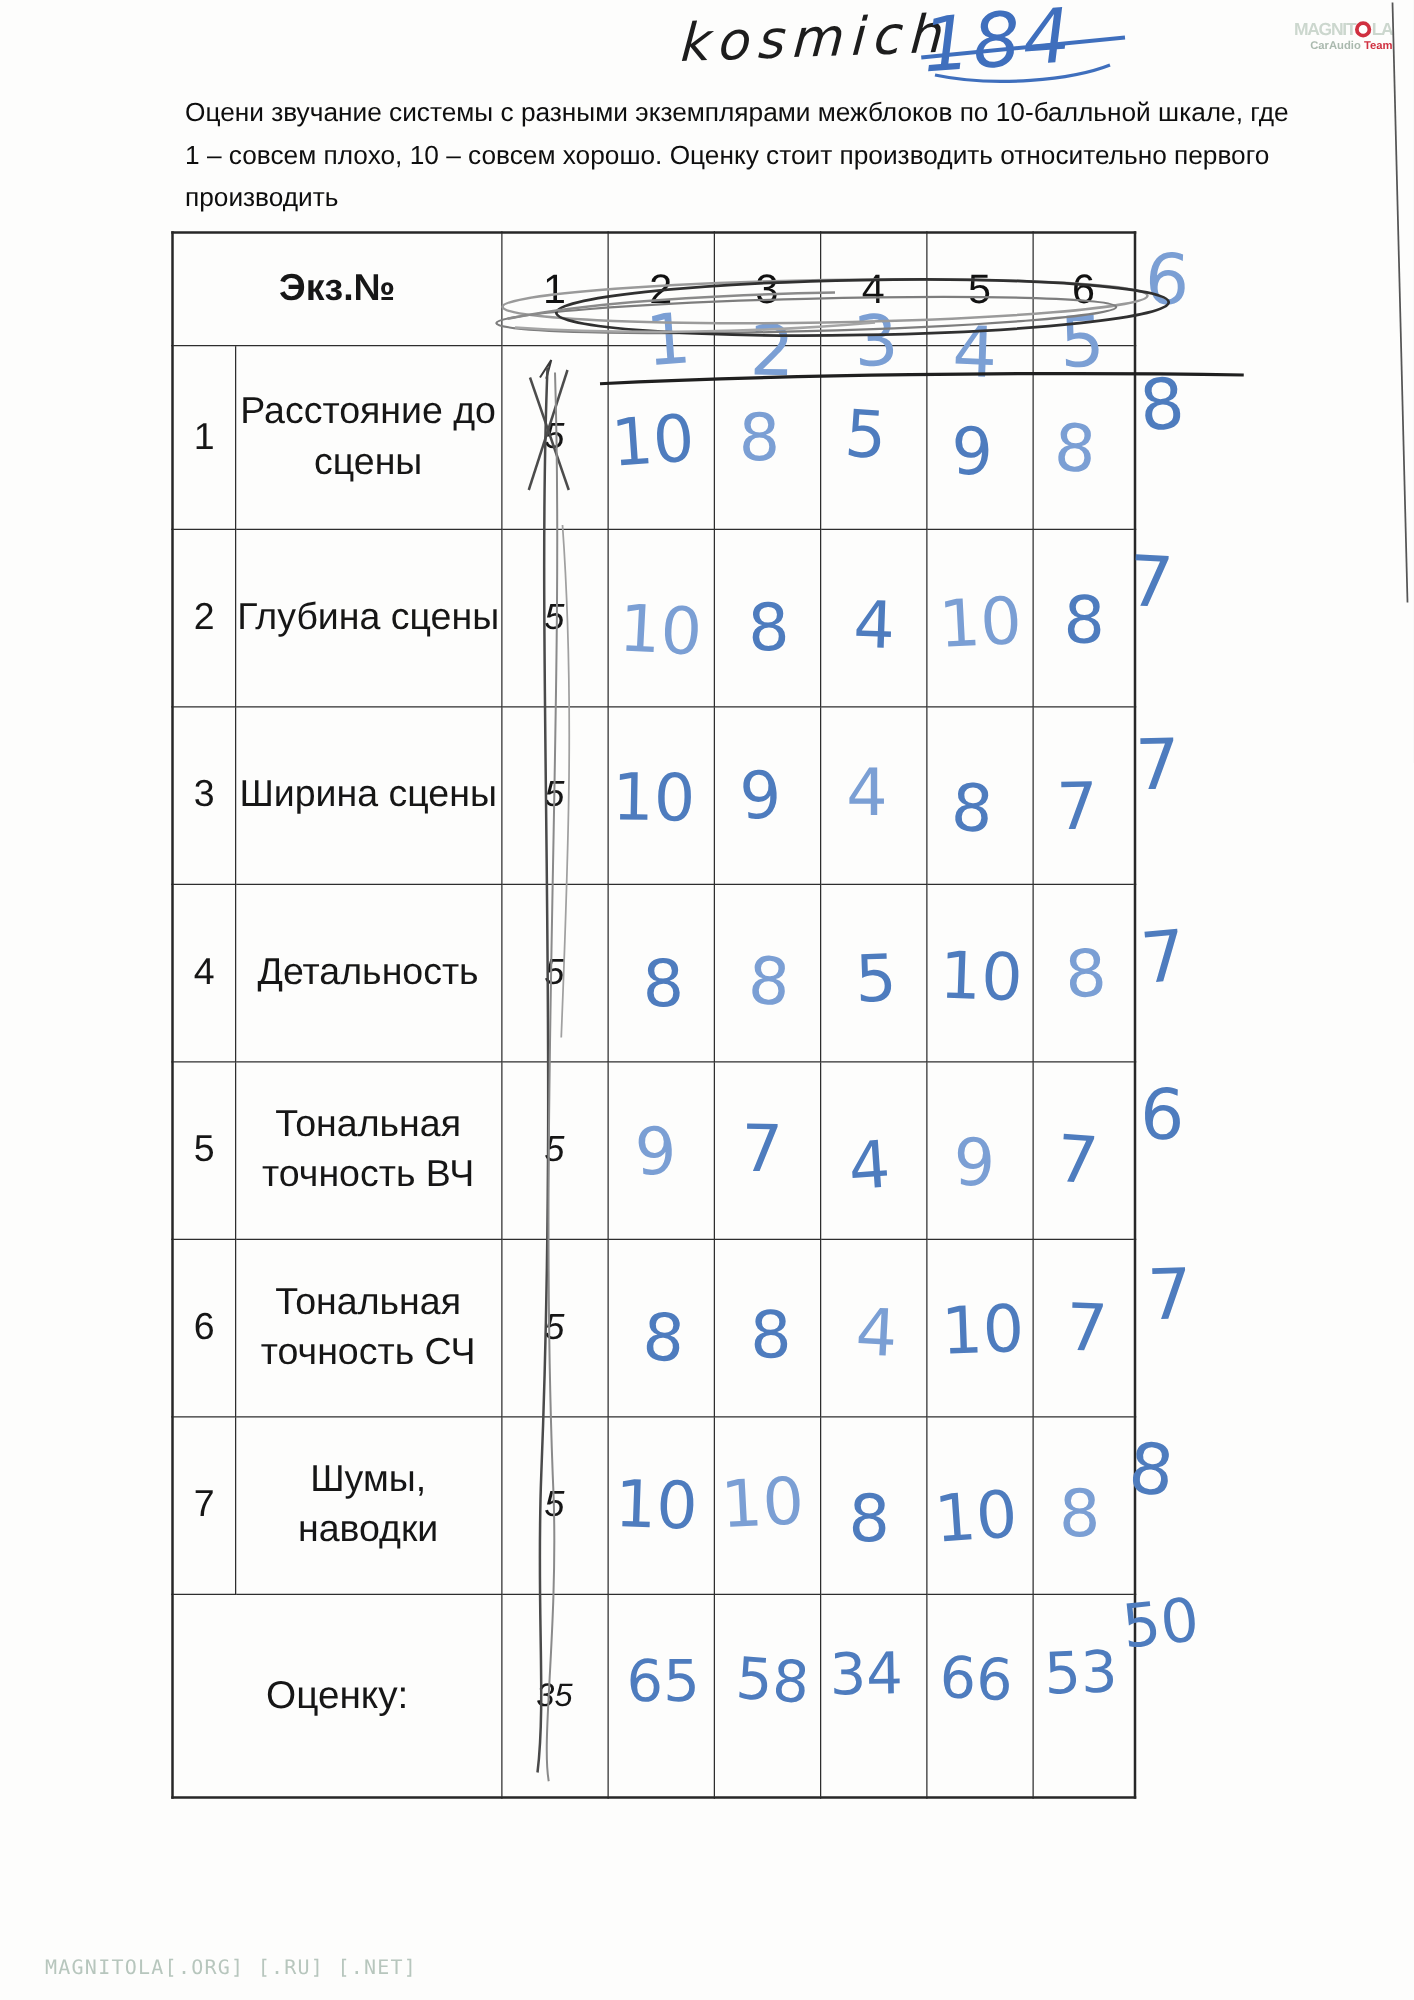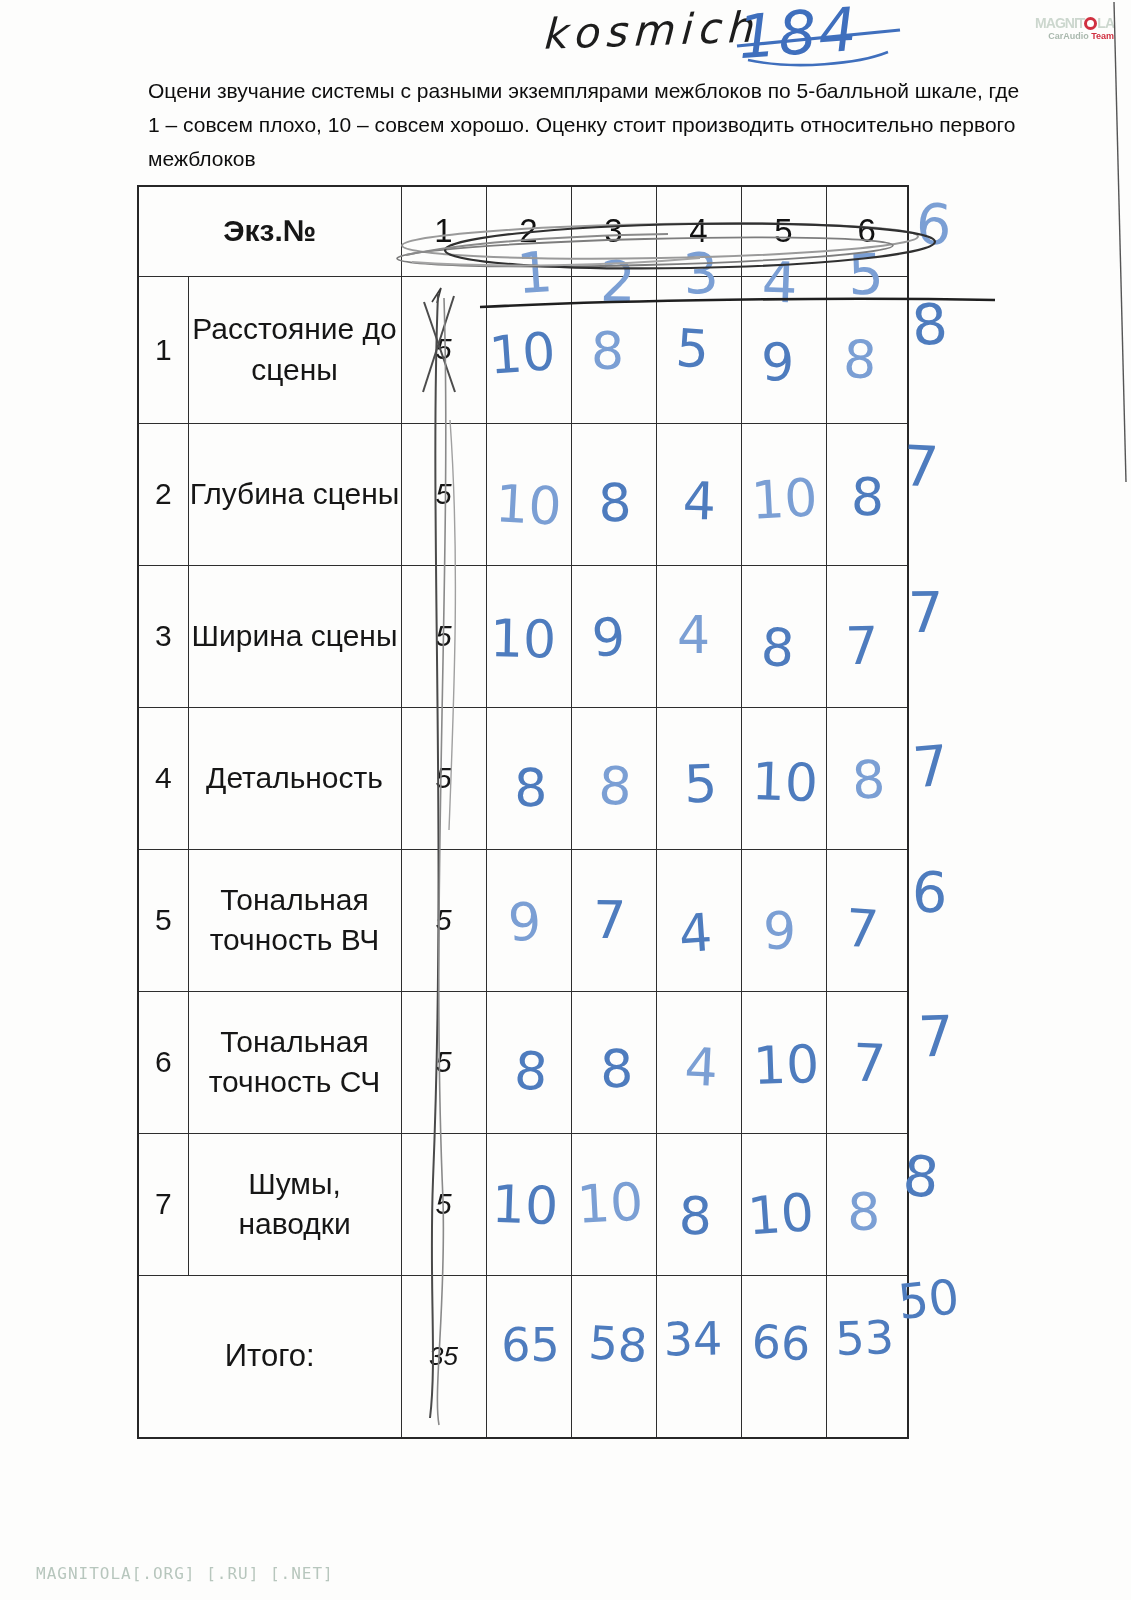--- a/index.html
+++ b/index.html
@@ -104,23 +104,23 @@
 
   <div class="hw-name">kosmich</div>
   <div class="hw-number">184</div>
 
   <div class="logo">
     <div class="brand"><span>MAGNIT</span><span class="ring"></span><span>LA</span></div>
     <div class="sub"><span class="s1">CarAudio </span><span class="s2">Team</span></div>
   </div>
 
   <div class="instruction">
-    <div>Оцени звучание системы с разными экземплярами межблоков по 5-балльной шкале, где</div>
+    <div>Оцени звучание системы с разными экземплярами межблоков по 10-балльной шкале, где</div>
     <div>1 – совсем плохо, 10 – совсем хорошо. Оценку стоит производить относительно первого</div>
-    <div>межблоков</div>
+    <div>производить</div>
   </div>
 
   <div class="table-wrap">
     <table class="eval">
       <colgroup>
         <col style="width:50px">
           <col style="width:213px">
         <col style="width:85px">
           <col style="width:85px">
           <col style="width:85px">
@@ -204,21 +204,21 @@
             <td class="rownum">7</td>
             <td class="crit">Шумы, наводки</td>
             <td class="printed">5</td>
             <td><span class="hw" style="transform: rotate(2deg) translate(-3px, 1px);">10</span></td>
             <td><span class="hw light" style="transform: rotate(-3deg) translate(-3px, -1px);">10</span></td>
             <td><span class="hw" style="transform: rotate(1deg) translate(-3px, 12px);">8</span></td>
             <td><span class="hw" style="transform: rotate(-4deg) translate(-3px, 10px);">10</span></td>
             <td><span class="hw light" style="transform: rotate(0deg) translate(-3px, 8px);">8</span></td>
           </tr>
           <tr class="total-row">
-            <td class="total-label" colspan="2">Итого:</td>
+            <td class="total-label" colspan="2">Оценку:</td>
             <td class="total-printed">35</td>
             <td><span class="hw" style="font-size: 46px; transform: rotate(0deg) translate(2px, -16px); margin-top: 10px;">65</span></td>
             <td><span class="hw" style="font-size: 46px; transform: rotate(4deg) translate(4px, -12px);">58</span></td>
             <td><span class="hw" style="font-size: 46px; transform: rotate(-1deg) translate(-5px, -17px);">34</span></td>
             <td><span class="hw" style="font-size: 46px; transform: rotate(3deg) translate(-3px, -13px);">66</span></td>
             <td><span class="hw" style="font-size: 46px; transform: rotate(-2deg) translate(-1px, -18px);">53</span></td>
           </tr>
         </tbody>
     </table>
   </div>

